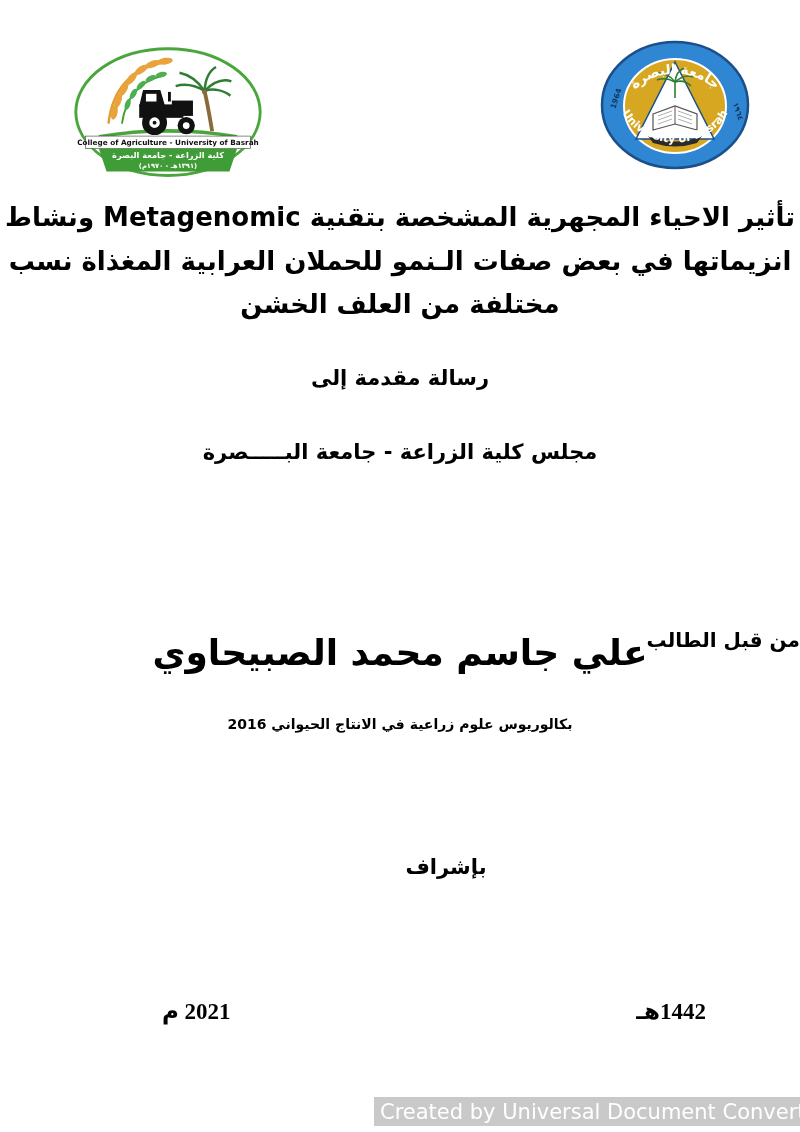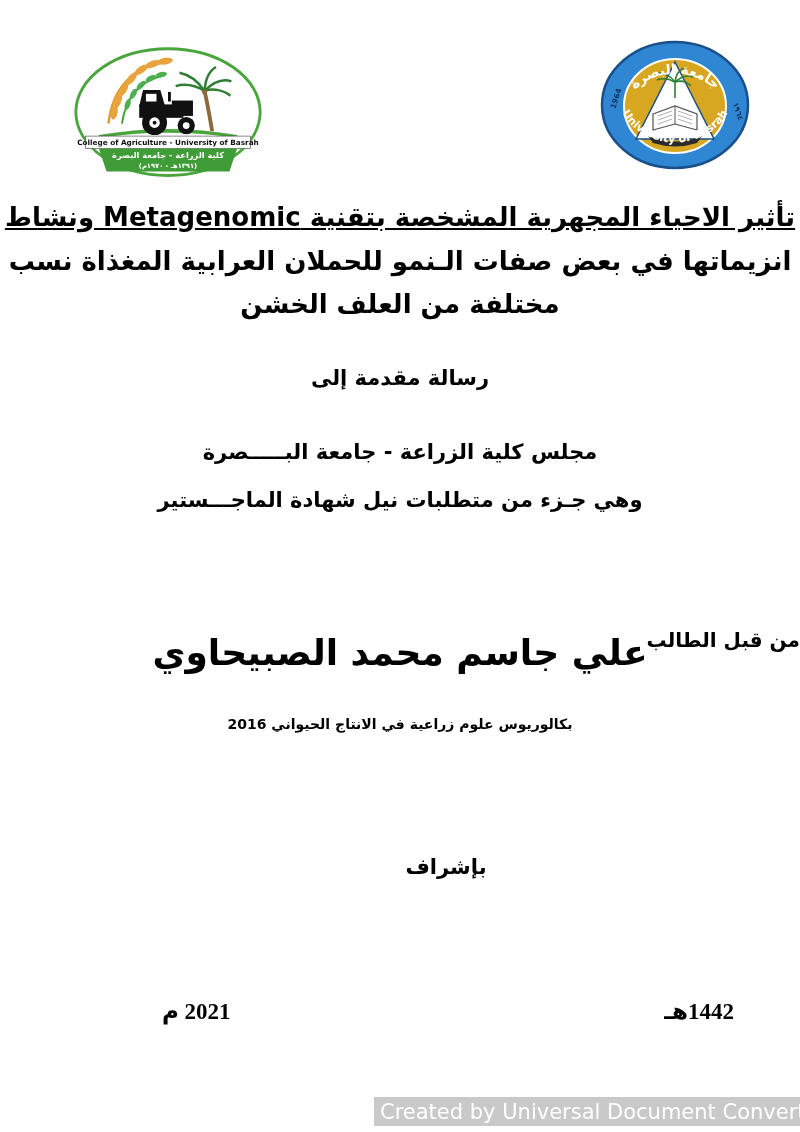--- a/index.html
+++ b/index.html
@@ -10,40 +10,40 @@
     overflow:hidden;
     font-family:"DejaVu Sans",sans-serif;
     color:#000;
   }
   .centered{
     position:absolute;left:0;width:100%;
     text-align:center;direction:rtl;
     font-weight:bold;white-space:nowrap;
   }
   .title-line{font-size:26px;letter-spacing:0;}
-  .t1{top:202px;text-decoration:underline;}
+  .t1{top:202px;}
   .t2{top:246px;}
   .t3{top:289px;}
   .sub1{top:366px;font-size:21px;}
   .sub2{top:440px;font-size:21px;}
   .sub3{top:488px;font-size:21px;}
   .sub4{top:536px;font-size:21px;}
   .by-label{top:628px;font-size:20px;text-align:right;}
   .student-name{top:632px;font-size:36px;}
   .student-degree{top:716px;font-size:14px;}
   .sup-label{top:855px;font-size:21px;padding-left:46px;}
   .sup-name{top:893px;font-size:25px;}
   .date{
     position:absolute;top:998px;
     direction:rtl;font-weight:bold;font-size:23px;
     font-family:"Liberation Serif","DejaVu Sans",serif;
     white-space:nowrap;
     margin-left:20px;
   }
-  .date-hijri{right:66px;}
+  .date-hijri{right:94px;}
   .date-greg{left:142px;}
   .logo{position:absolute;}
   .logo-left{top:46px;left:72px;width:192px;height:136px;}
   .logo-right{top:40px;left:600px;width:150px;height:130px;}
   .watermark{
     position:absolute;top:1097px;left:374px;right:0;height:29px;
     display:flex;align-items:center;
     padding-left:6px;box-sizing:border-box;
     font-family:"DejaVu Sans",sans-serif;
     font-size:21px;font-weight:normal;
@@ -151,21 +151,20 @@
       <text x="134" y="70" font-size="7.5" font-weight="bold" fill="#12345e" transform="rotate(72 138 66)">١٩٦٤</text>
     </svg>
   </div>
 
   <div class="centered title-line t1">تأثير الاحياء المجهرية المشخصة بتقنية Metagenomic ونشاط</div>
   <div class="centered title-line t2">انزيماتها في بعض صفات الـنمو للحملان العرابية المغذاة نسب</div>
   <div class="centered title-line t3">مختلفة من العلف الخشن</div>
 
   <div class="centered sub1">رسالة مقدمة إلى</div>
   <div class="centered sub2">مجلس كلية الزراعة - جامعة البـــــصرة</div>
-  <div class="centered sub3">وهي جـزء من متطلبات نيل شهادة الماجـــستير</div>
 
   <div class="centered by-label">من قبل الطالب</div>
   <div class="centered student-name">علي جاسم محمد الصبيحاوي</div>
   <div class="centered student-degree">بكالوريوس علوم زراعية في الانتاج الحيواني 2016</div>
 
   <div class="centered sup-label">بإشراف</div>
 
   <div class="date date-hijri">1442هـ</div>
   <div class="date date-greg">2021 م</div>
 

